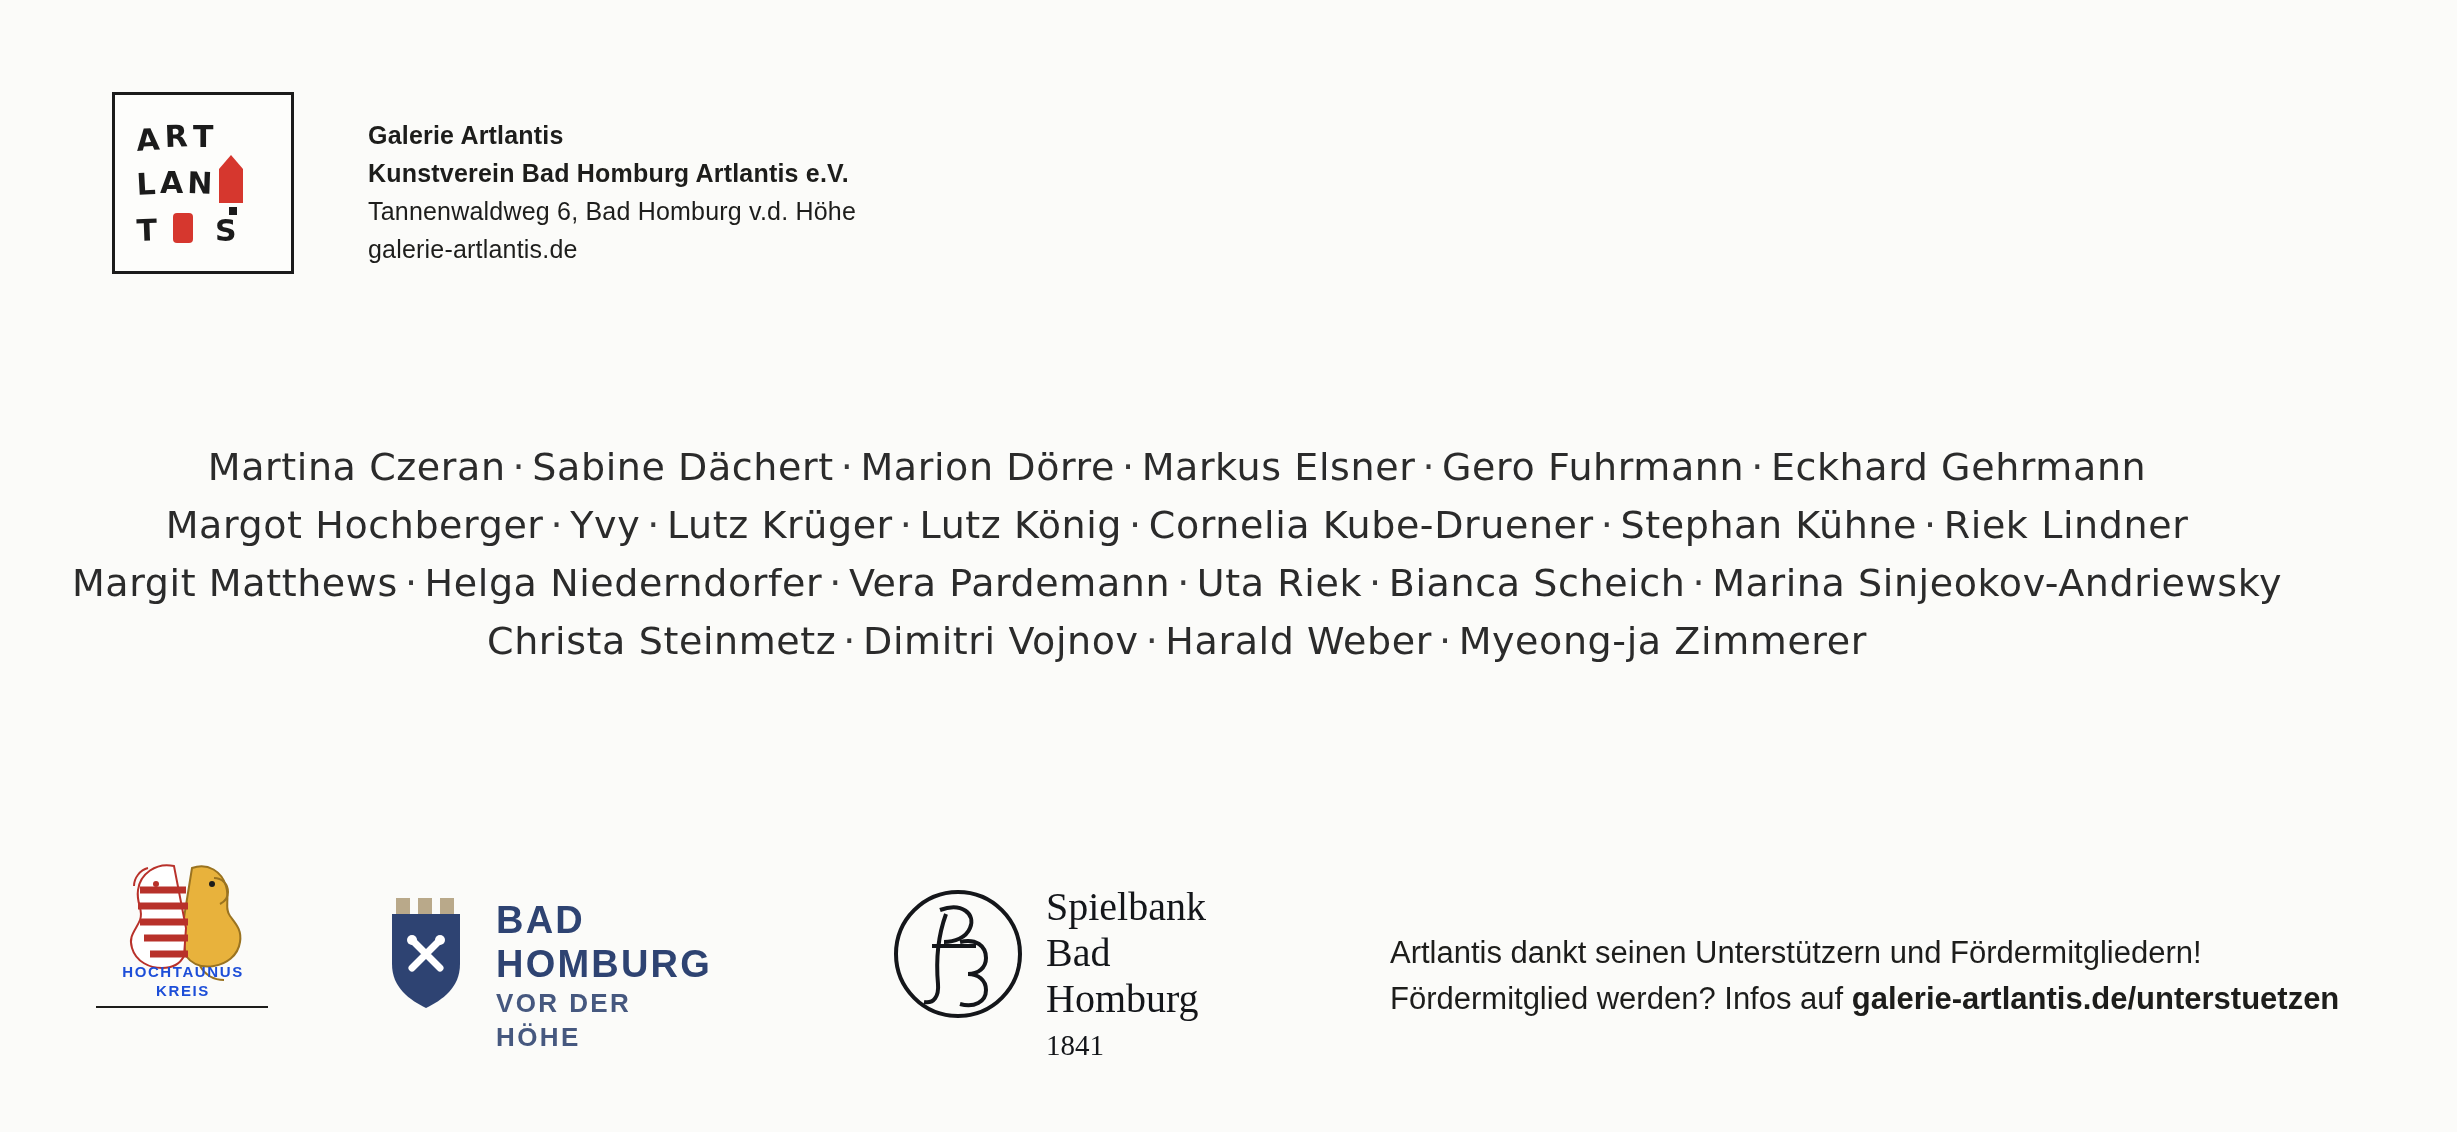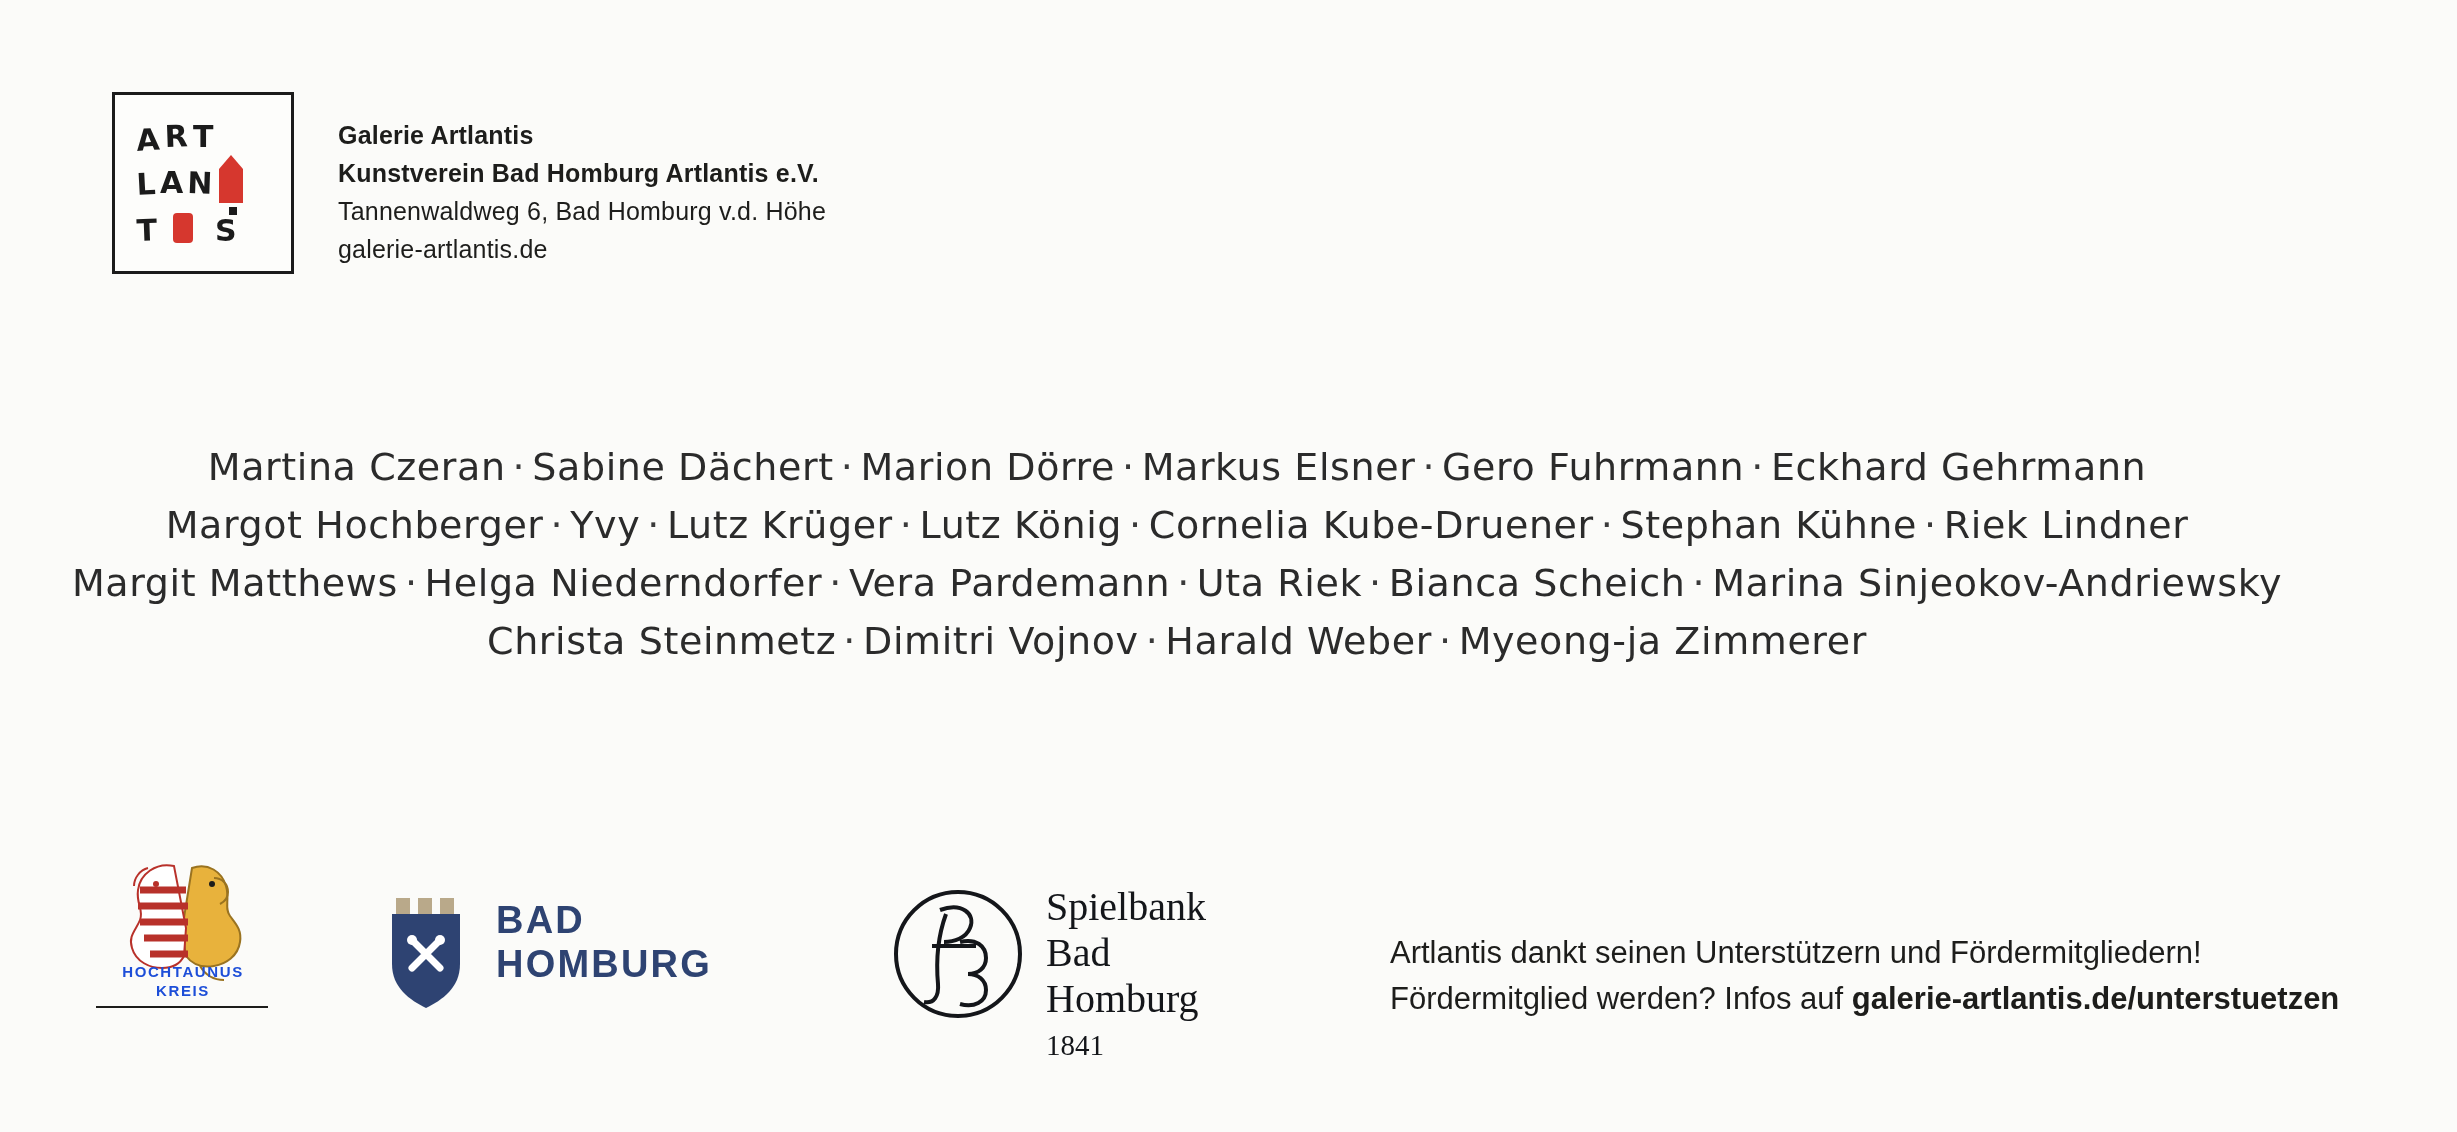--- a/index.html
+++ b/index.html
@@ -30,21 +30,21 @@
     width: 182px;
     height: 182px;
     border: 3px solid #1b1b1b;
     box-sizing: border-box;
     position: relative;
     background: #fdfdfb;
   }
   .logo-svg { position: absolute; left: 0; top: 0; }
 
   .org-info {
-    margin-left: 44px;
+    margin-left: 74px;
     padding-top: 24px;
     color: #1d1d1b;
   }
   .org-line {
     font-size: 25px;
     line-height: 38px;
     letter-spacing: 0.2px;
     white-space: nowrap;
   }
   .org-line.bold { font-weight: bold; }
@@ -221,20 +221,21 @@
         <rect x="18" y="6" width="14" height="16" fill="#b9a98a"></rect>
         <rect x="40" y="6" width="14" height="16" fill="#b9a98a"></rect>
         <rect x="62" y="6" width="14" height="16" fill="#b9a98a"></rect>
         <path d="M14 22 h68 v50 c0 24 -18 36 -34 44 c-16 -8 -34 -20 -34 -44 z" fill="#2e4372"></path>
         <path d="M34 48 l28 28 M62 48 l-28 28" stroke="#ffffff" stroke-width="7" stroke-linecap="round"></path>
         <circle cx="34" cy="48" r="5" fill="#ffffff"></circle>
         <circle cx="62" cy="48" r="5" fill="#ffffff"></circle>
       </svg>
       <div class="badhomburg-text">
         <div class="bh-main">BAD HOMBURG</div>
+        <div class="bh-sub">VOR DER HÖHE</div>
       </div>
     </div>
 
     <div class="sp sp-spielbank">
       <svg width="140" height="140" viewBox="0 0 140 140" xmlns="http://www.w3.org/2000/svg">
         <circle cx="70" cy="70" r="62" fill="none" stroke="#14161a" stroke-width="4"></circle>
         <path d="M52 26 c22 -8 36 4 30 18 c-4 10 -16 14 -26 14" fill="none" stroke="#14161a" stroke-width="4"></path>
         <path d="M58 30 c-8 22 -10 48 -8 70 c1 12 -4 20 -14 18" fill="none" stroke="#14161a" stroke-width="4"></path>
         <path d="M44 62 h44" stroke="#14161a" stroke-width="4"></path>
         <path d="M72 58 c16 -4 26 4 26 16 c0 10 -8 16 -18 16 c10 0 18 6 18 16 c0 12 -12 18 -26 14" fill="none" stroke="#14161a" stroke-width="4"></path>

